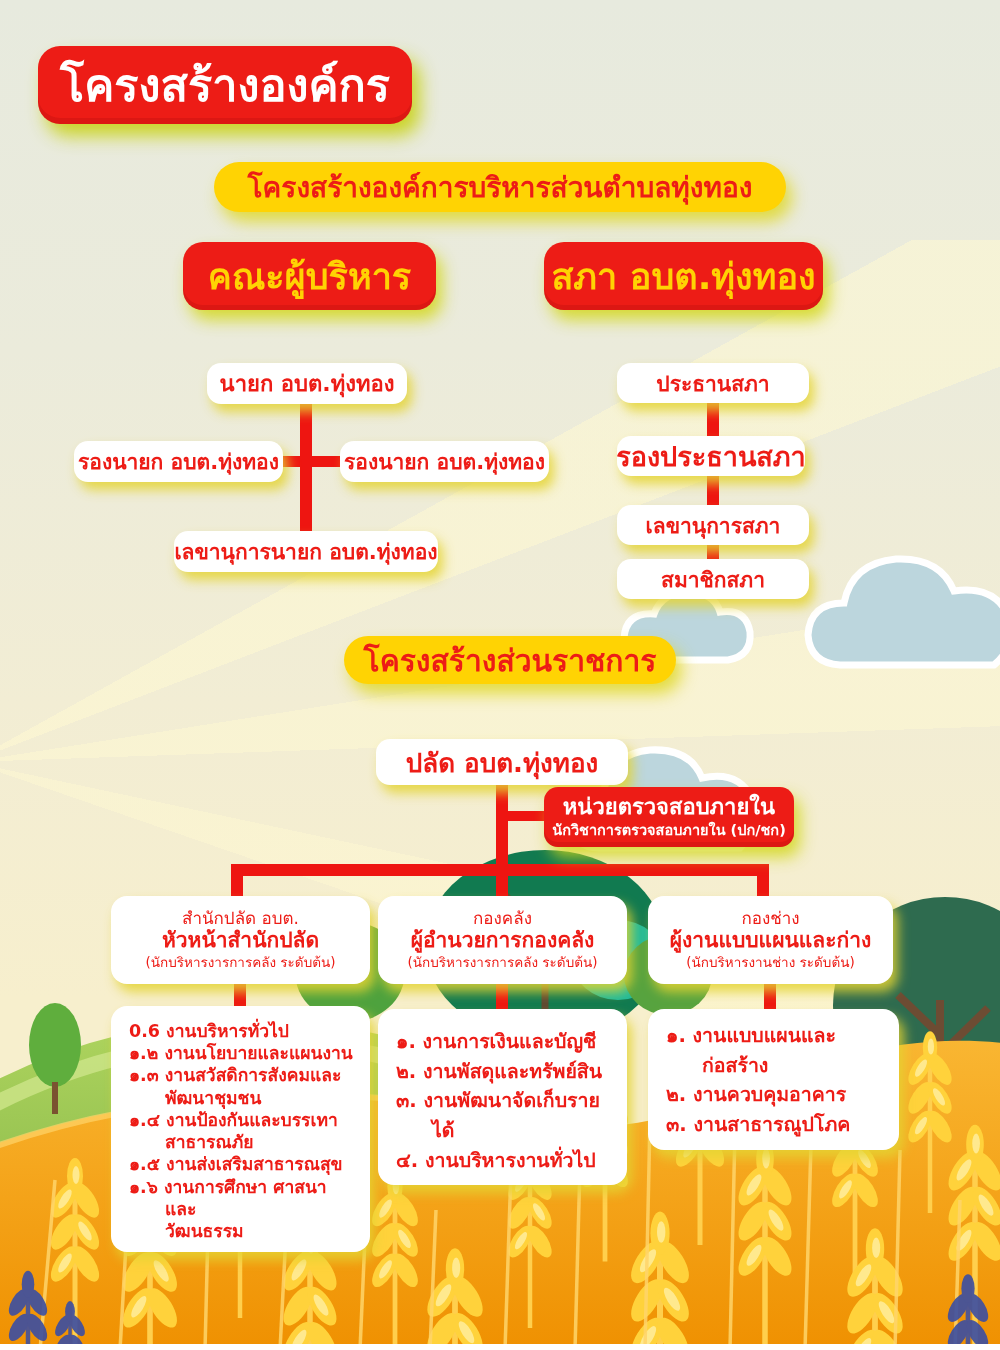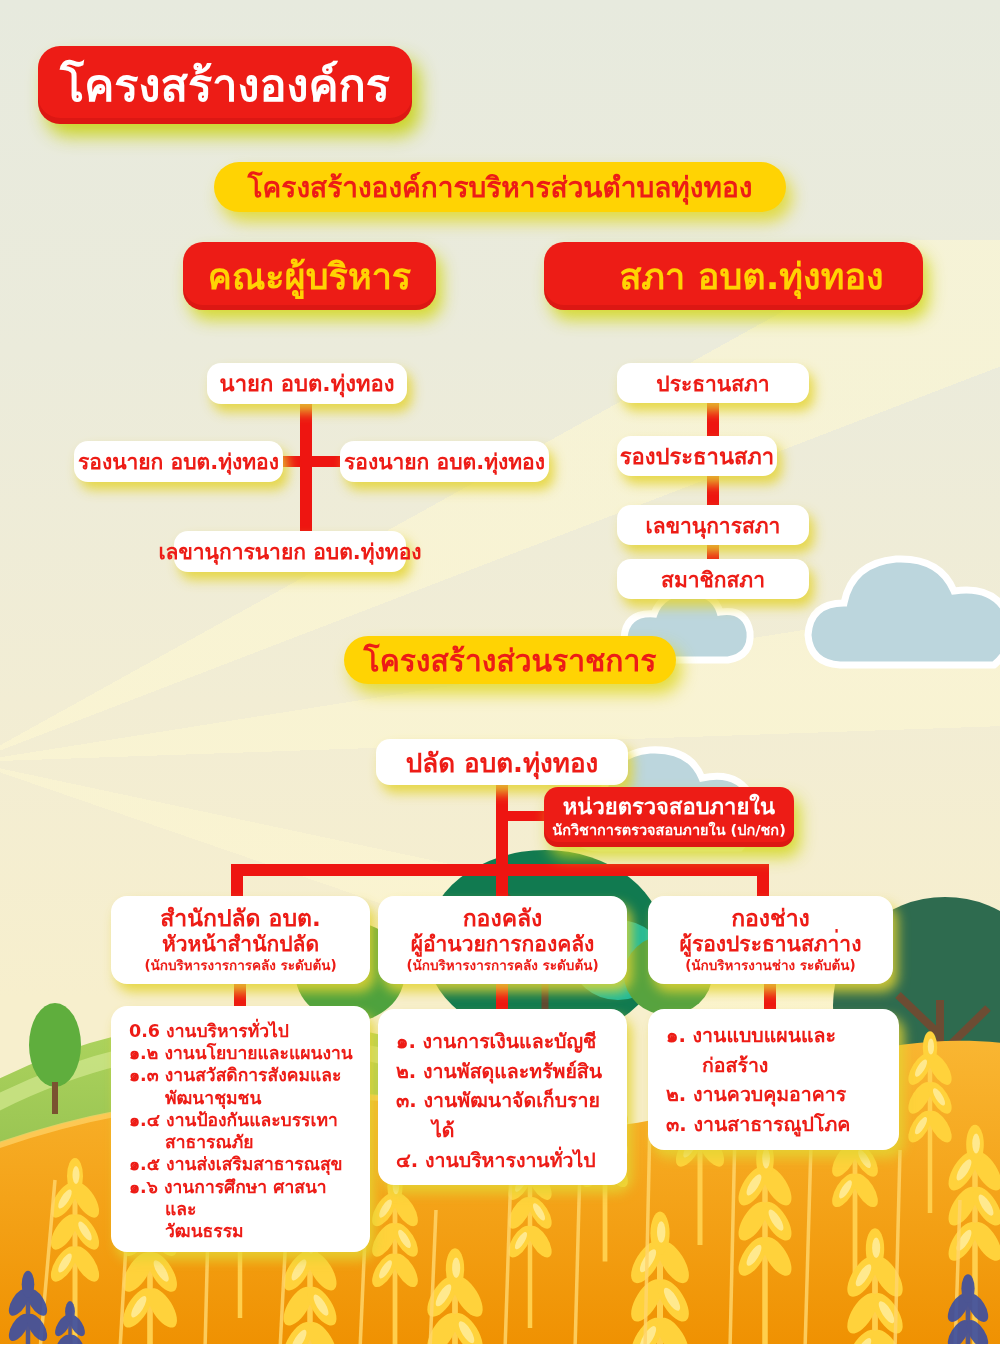--- a/index.html
+++ b/index.html
@@ -21,23 +21,23 @@
   .gbox{background:#ffd303;border-radius:26px;display:flex;align-items:center;justify-content:center;
     box-shadow:6px 10px 16px rgba(222,215,30,.8);}
   .wnode{background:#ffffff;border-radius:14px;display:flex;align-items:center;justify-content:center;
     box-shadow:5px 8px 12px rgba(228,212,50,.85);color:#ed1c16;font-weight:700;white-space:nowrap;}
   .card{background:#ffffff;border-radius:16px;box-shadow:5px 8px 12px rgba(228,212,50,.85);color:#ed1c16;}
   .line{background:#ee1511;position:absolute;z-index:3;}
   .t-white{color:#ffffff;font-weight:700;}
   .t-red{color:#ed1c16;font-weight:700;}
   .t-gold{color:#ffd303;font-weight:700;}
   .dept{display:flex;flex-direction:column;align-items:center;justify-content:center;text-align:center;}
-  .dept .l1{font-size:23px;font-weight:700;line-height:1.15;white-space:nowrap;}
+  .dept .l1{font-size:17px;font-weight:400;line-height:1.15;white-space:nowrap;}
   .dept .l2{font-size:21px;font-weight:700;line-height:1.2;white-space:nowrap;}
-  .dept .l3{font-size:13.5px;font-weight:700;line-height:1.3;white-space:nowrap;}
+  .dept .l3{font-size:13.5px;font-weight:400;line-height:1.3;white-space:nowrap;}
   .tasklist{padding:14px 14px 10px 18px;box-sizing:border-box;}
   .task{color:#ed1c16;font-weight:700;white-space:pre-line;padding-left:36px;text-indent:-36px;}
   .fs18 .task{font-size:17.5px;line-height:1.27;}
   .fs20 .task{font-size:19.5px;line-height:1.52;}
   .audit-title{font-size:22px;line-height:1.1;}
   .audit-sub{font-size:14.5px;font-weight:600;line-height:1.25;margin-top:2px;}
 </style>
 </head>
 <body>
 
@@ -170,31 +170,31 @@
     <span class="t-white" style="font-size:45px;">โครงสร้างองค์กร</span>
   </div>
 
   <div class="abs gbox z4" style="left:214px;top:162px;width:572px;height:50px;">
     <span class="t-red" style="font-size:28px;">โครงสร้างองค์การบริหารส่วนตำบลทุ่งทอง</span>
   </div>
 
   <div class="abs rbox z4" style="left:183px;top:242px;width:253px;height:68px;">
     <span class="t-gold" style="font-size:36px;">คณะผู้บริหาร</span>
   </div>
-  <div class="abs rbox z4" style="left:544px;top:242px;width:343px;height:68px;padding-left:36px;">
+  <div class="abs rbox z4" style="left:544px;top:242px;width:279px;height:68px;">
     <span class="t-gold" style="font-size:36px;">สภา อบต.ทุ่งทอง</span>
   </div>
 
   <div class="abs wnode z4" style="left:207px;top:363px;width:200px;height:41px;font-size:22px;">นายก อบต.ทุ่งทอง</div>
   <div class="abs wnode z4" style="left:74px;top:441px;width:209px;height:41px;font-size:21px;">รองนายก อบต.ทุ่งทอง</div>
   <div class="abs wnode z4" style="left:340px;top:441px;width:209px;height:41px;font-size:21px;">รองนายก อบต.ทุ่งทอง</div>
-  <div class="abs wnode z4" style="left:174px;top:531px;width:232px;height:41px;font-size:21px;">เลขานุการนายก อบต.ทุ่งทอง</div>
+  <div class="abs wnode z4" style="left:174px;top:531px;width:264px;height:41px;font-size:21px;">เลขานุการนายก อบต.ทุ่งทอง</div>
 
   <div class="abs wnode z4" style="left:617px;top:363px;width:192px;height:40px;font-size:21px;">ประธานสภา</div>
-  <div class="abs wnode z4" style="left:617px;top:436px;width:160px;height:40px;font-size:22px;">รองประธานสภา</div>
+  <div class="abs wnode z4" style="left:617px;top:436px;width:188px;height:40px;font-size:27px;">รองประธานสภา</div>
   <div class="abs wnode z4" style="left:617px;top:505px;width:192px;height:40px;font-size:21px;">เลขานุการสภา</div>
   <div class="abs wnode z4" style="left:617px;top:559px;width:192px;height:40px;font-size:21px;">สมาชิกสภา</div>
 
   <div class="abs gbox z4" style="left:344px;top:636px;width:332px;height:48px;">
     <span class="t-red" style="font-size:30px;">โครงสร้างส่วนราชการ</span>
   </div>
 
   <div class="abs wnode z4" style="left:376px;top:719px;width:252px;height:46px;font-size:26px;margin-top:20px;">ปลัด อบต.ทุ่งทอง</div>
 
   <div class="abs rbox z4" style="left:544px;top:787px;width:250px;height:60px;border-radius:14px;">
@@ -207,21 +207,21 @@
     <div class="l2">หัวหน้าสำนักปลัด</div>
     <div class="l3">(นักบริหารงารการคลัง ระดับต้น)</div>
   </div>
   <div class="abs card dept z4" style="left:378px;top:896px;width:249px;height:88px;">
     <div class="l1">กองคลัง</div>
     <div class="l2">ผู้อำนวยการกองคลัง</div>
     <div class="l3">(นักบริหารงารการคลัง ระดับต้น)</div>
   </div>
   <div class="abs card dept z4" style="left:648px;top:896px;width:245px;height:88px;">
     <div class="l1">กองช่าง</div>
-    <div class="l2">ผู้รองประธานสภา่าง</div>
+    <div class="l2">ผู้งานแบบแผนและก่าง</div>
     <div class="l3">(นักบริหารงานช่าง ระดับต้น)</div>
   </div>
 
   <div class="abs card tasklist fs18 z4" style="left:111px;top:1006px;width:259px;min-height:234px;">
       <div class="task">0.6 งานบริหารทั่วไป</div>
       <div class="task">๑.๒ งานนโยบายและแผนงาน</div>
       <div class="task">๑.๓ งานสวัสดิการสังคมและ
 พัฒนาชุมชน</div>
       <div class="task">๑.๔ งานป้องกันและบรรเทา
 สาธารณภัย</div>

